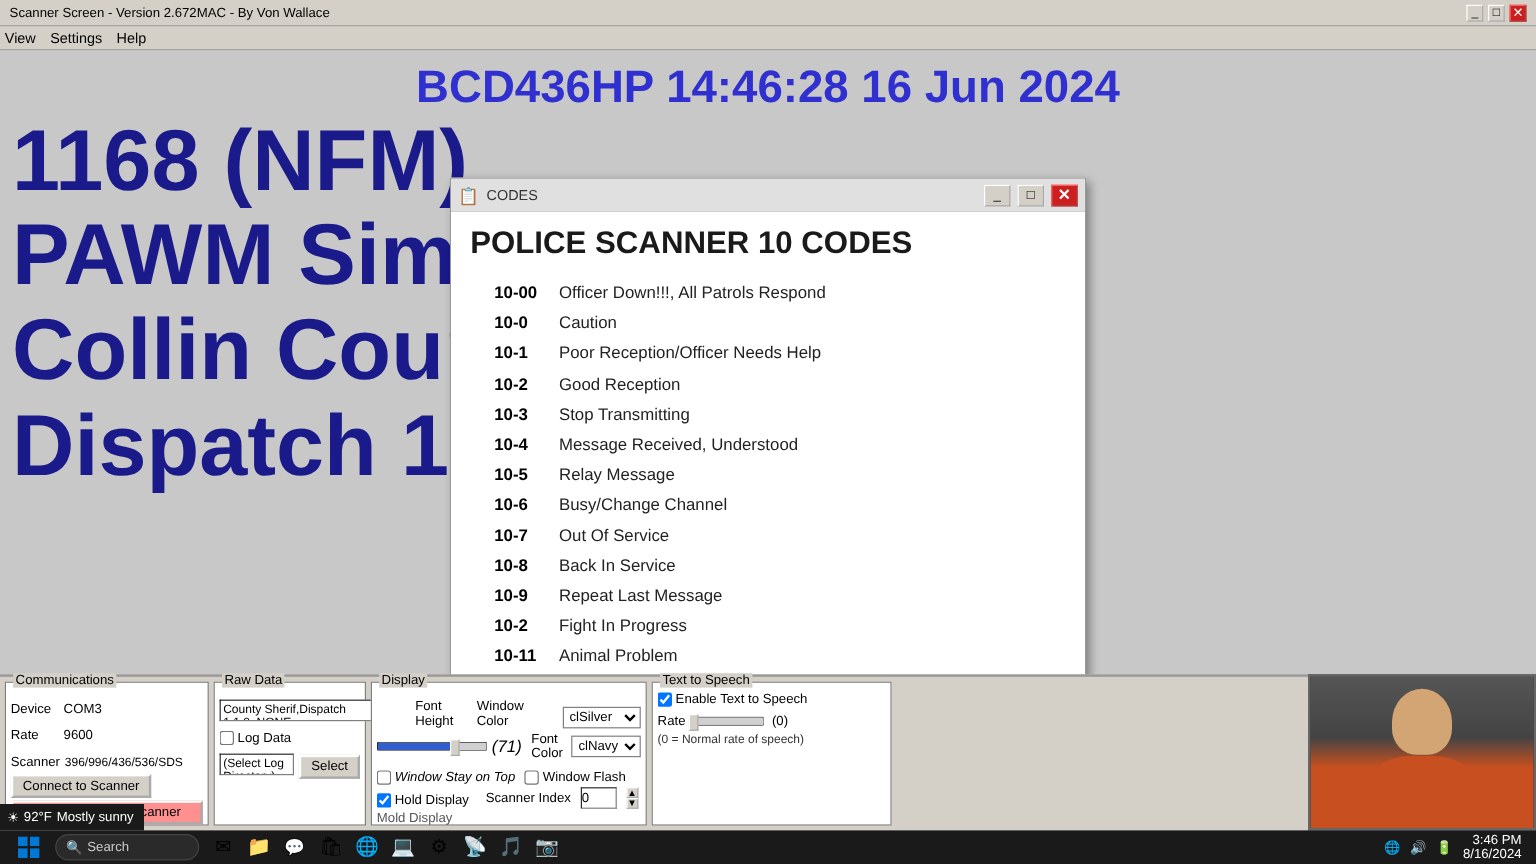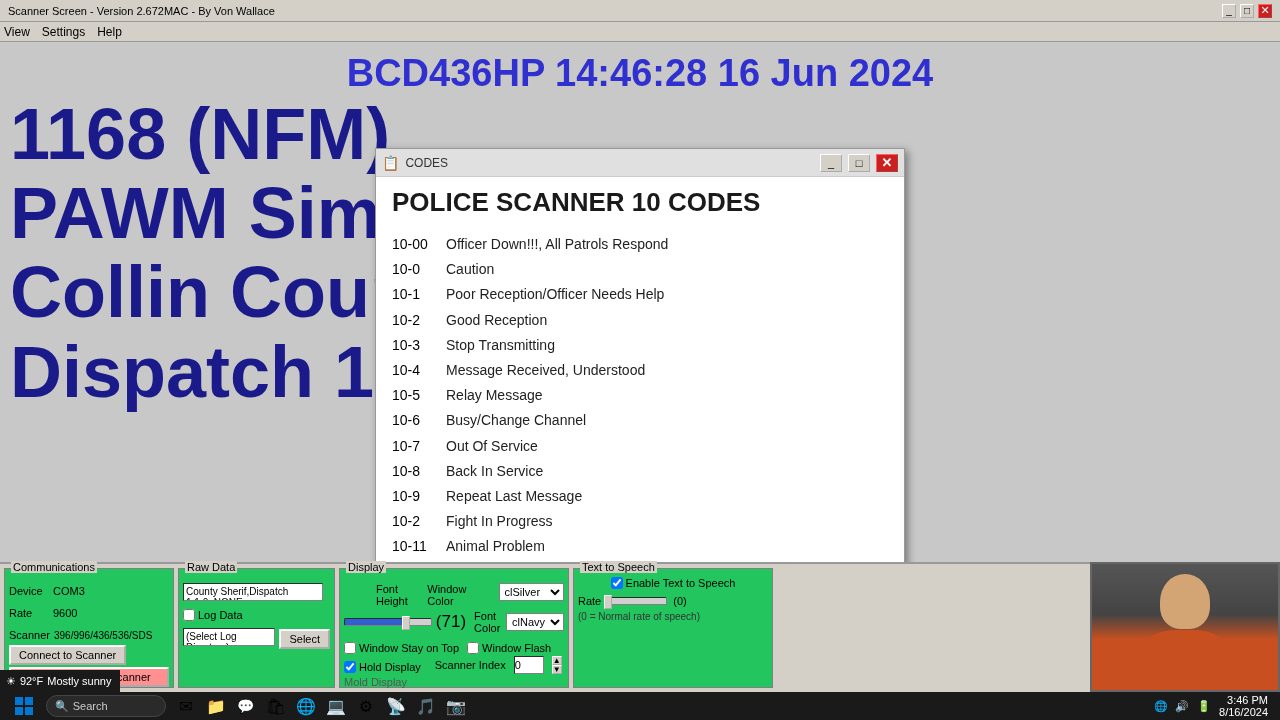--- a/index.html
+++ b/index.html
@@ -114,39 +114,39 @@
       height: 130px;
       background: #d4d0c8;
       border-top: 2px solid #999;
       display: flex;
       padding: 4px;
       gap: 4px;
     }
 
     .panel-section {
       border: 1px solid #808080;
-      background: #22c55e;
+      background: #ffffff;
       padding: 4px;
       position: relative;
     }
 
     .panel-section-title {
       position: absolute;
       top: -8px; left: 6px;
       background: #d4d0c8;
       font-size: 11px;
       padding: 0 2px;
     }
 
     .section-communications {
       width: 170px;
     }
 
     .section-rawdata {
-      width: 157px;
+      width: 127px;
     }
 
     .section-display {
       width: 230px;
     }
 
     .section-tts {
       width: 200px;
     }
 
@@ -422,22 +422,23 @@
       line-height: 1.8;
       color: #000;
     }
 
     .code-item {
       display: flex;
       gap: 4px;
     }
 
     .code-number {
-      font-weight: normal;
+      font-weight: bold;
       min-width: 50px;
+      margin-left: 20px;
     }
 
     .code-desc {
       color: #222;
     }
 
     .slider-track {
       width: 160px;
       height: 8px;
       background: linear-gradient(to right, #3060d0 0%, #3060d0 71%, #d0d0d0 71%);
@@ -586,41 +587,41 @@
     <div style="margin-top:4px; display:flex; align-items:center; gap:4px;">
       <span style="font-size:10px; background:white; border:1px inset #808080; padding:2px; width:100px; height:18px; overflow:hidden; display:block;">(Select Log Directory)</span>
       <button class="panel-btn">Select</button>
     </div>
   </div>
 
   <div class="panel-section section-display">
     <span class="panel-section-title">Display</span>
     <div style="display:flex; align-items:center; gap:4px; margin-top:10px;">
       <span style="font-size:11px;padding-left:32px;">Font Height</span>
-      <div style="margin-left:auto; display:flex; align-items:flex-start; gap:16px;">
+      <div style="margin-left:auto; display:flex; align-items:flex-end; gap:16px;">
         <span style="font-size:11px;">Window Color</span>
         <select class="select-box">
           <option>clSilver</option>
         </select>
       </div>
     </div>
     <div style="display:flex; align-items:center; gap:4px; margin-top:3px;">
       <div class="slider-track">
         <div class="slider-handle"></div>
       </div>
-      <span style="font-size:17px;">(71)</span>
+      <span style="font-size:14px;font-style:italic;">(71)</span>
       <span style="font-size:11px; margin-left:4px;">Font Color</span>
       <select class="select-box">
         <option>clNavy</option>
       </select>
     </div>
     <div style="display:flex; gap:8px; margin-top:4px;">
       <div class="checkbox-row">
         <input type="checkbox" class="checkbox-input" style="">
-        <span style="font-size:11px;">Window Stay on Top</span>
+        <span style="font-size:11px;font-style:italic;">Window Stay on Top</span>
       </div>
       <div class="checkbox-row">
         <input type="checkbox" class="checkbox-input" style="">
         <span style="font-size:11px;">Window Flash</span>
       </div>
     </div>
     <div style="display:flex; gap:8px; margin-top:2px; align-items:center;">
       <div class="checkbox-row">
         <input type="checkbox" class="checkbox-input" checked="" style="">
         <span style="font-size:11px;">Hold Display</span>
@@ -630,21 +631,21 @@
       <div style="display:flex; flex-direction:column;">
         <button style="height:9px; font-size:8px; line-height:1; background:#d4d0c8; border:1px outset #fff; cursor:pointer;">▲</button>
         <button style="height:9px; font-size:8px; line-height:1; background:#d4d0c8; border:1px outset #fff; cursor:pointer;">▼</button>
       </div>
     </div>
     <div style="margin-top:2px; font-size:11px; color:#555;">Mold Display</div>
   </div>
 
   <div class="panel-section section-tts">
     <span class="panel-section-title">Text to Speech</span>
-    <div class="checkbox-row" style="justify-content:center;">
+    <div class="checkbox-row" style="">
       <input type="checkbox" class="checkbox-input" checked="" style="">
       <span style="font-size:11px;">Enable Text to Speech</span>
     </div>
     <div style="display:flex; align-items:center; gap:6px; margin-top:6px;">
       <span style="font-size:11px;">Rate</span>
       <div class="slider-track" style="width:60px; background: linear-gradient(to right, #3060d0 0%, #d0d0d0 0%);">
         <div class="slider-handle" style="left:0%;"></div>
       </div>
       <span style="font-size:11px;">(0)</span>
     </div>

